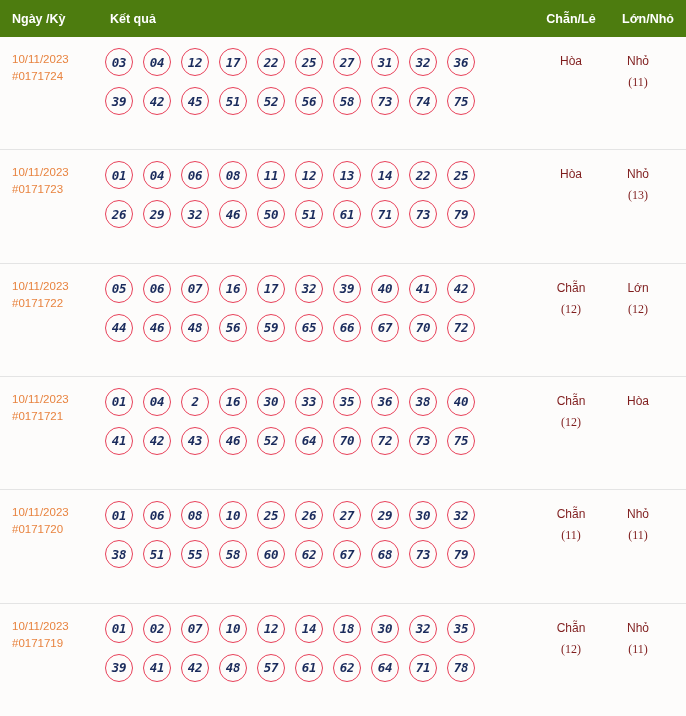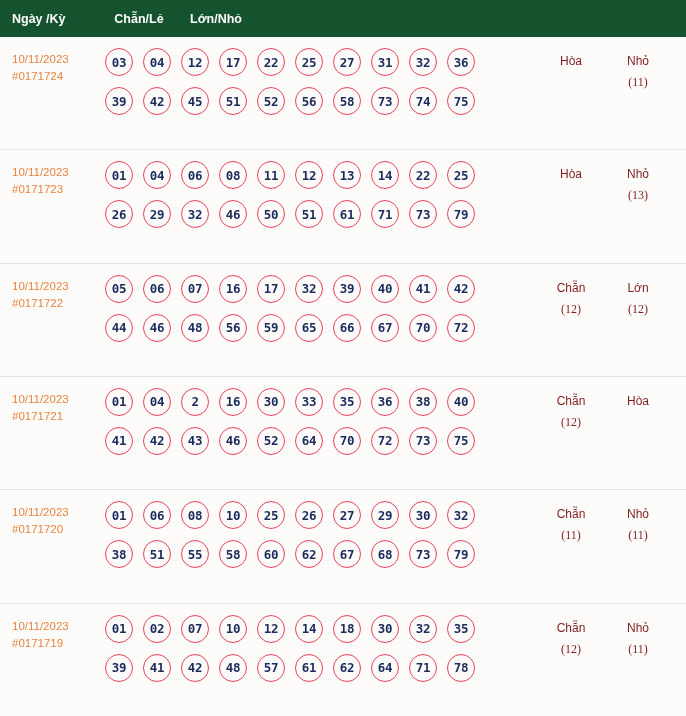--- a/index.html
+++ b/index.html
@@ -20,21 +20,21 @@
     background: #fdfcfb;
     box-sizing: border-box;
     display: flex;
     flex-direction: column;
   }
 
   
   .table-header {
     height: 37px;
     min-height: 37px;
-    background: #14532d;
+    background: #4d7c0f;
     display: flex;
     align-items: center;
     color: #ffffff;
     font-weight: bold;
     font-size: 12.5px;
     box-sizing: border-box;
   }
   .th-date     { width: 100px; padding-left: 12px; box-sizing: border-box; }
   .th-result   { flex: 1; padding-left: 10px; box-sizing: border-box; }
   .th-parity   { width: 78px; text-align: center; box-sizing: border-box; }
@@ -62,20 +62,21 @@
     font-size: 11.5px;
     line-height: 17px;
   }
   .cell-date .date-line,
   .cell-date .draw-line { display: block; white-space: nowrap; }
 
   .cell-results {
     flex: 1;
     box-sizing: border-box;
     padding-left: 5px;
+    font-style: italic;
   }
   .ball-line {
     display: flex;
     gap: 10px;
   }
   .ball-line + .ball-line { margin-top: 11px; }
 
   .ball {
     width: 28px;
     height: 28px;
@@ -108,20 +109,21 @@
   .cell-parity .val-count, .cell-size .val-count { display: block; font-family: Liberation Serif, serif; }
   .val-count:empty { display: none; }
 </style>
 </head>
 <body>
 
 <div class="lottery-table">
 
   <div class="table-header">
     <div class="th-date">Ngày /Kỳ</div>
+    <div class="th-result">Kết quả</div>
     <div class="th-parity">Chẵn/Lẻ</div>
     <div class="th-size">Lớn/Nhỏ</div>
   </div>
 
   <div class="rows-area">
       <div class="result-row">
         <div class="cell-date">
           <span class="date-line">10/11/2023</span>
           <span class="draw-line">#0171724</span>
         </div>

